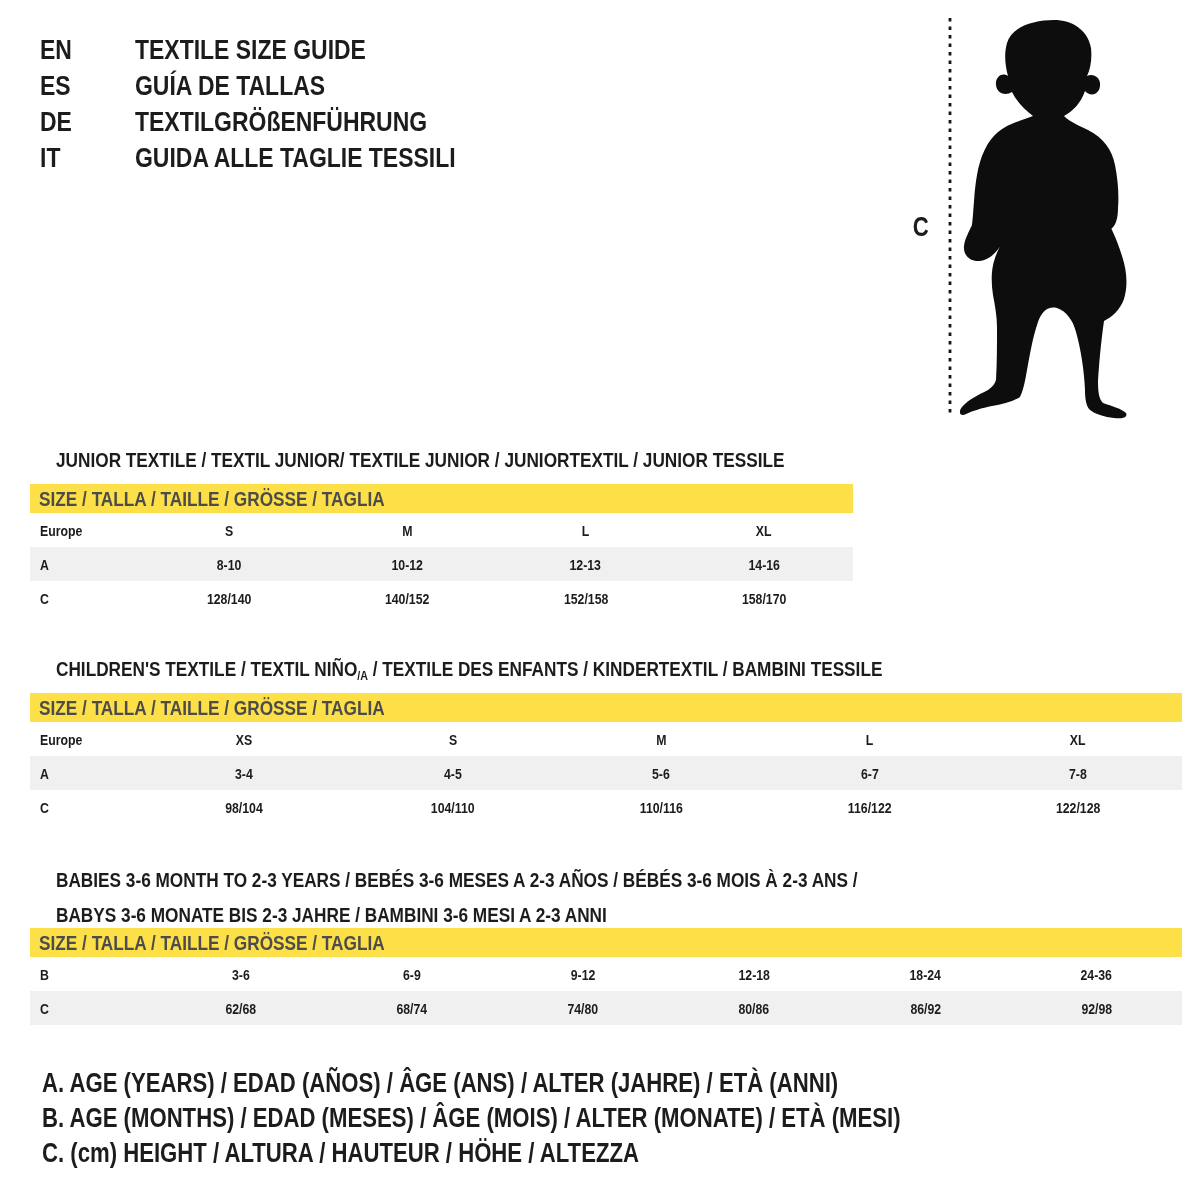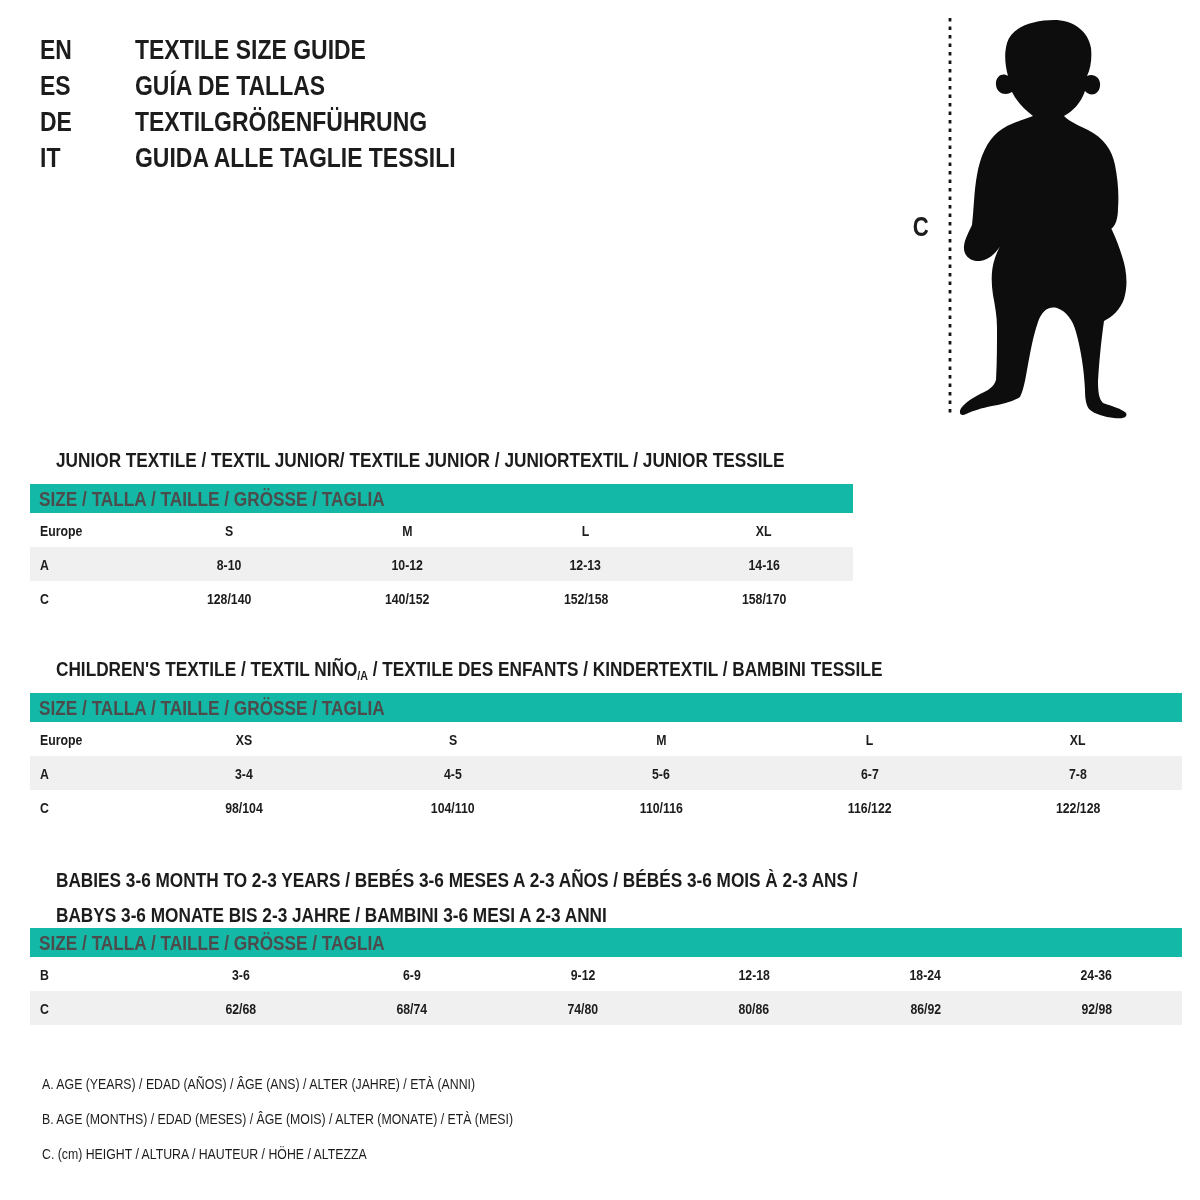--- a/index.html
+++ b/index.html
@@ -25,30 +25,30 @@
   .figure{position:absolute;left:940px;top:10px;width:210px;height:415px;}
   .figure-label{position:absolute;left:906px;top:212px;width:30px;text-align:center;
     font-size:27px;font-weight:bold;}
 
   
   .section-title{position:absolute;margin:16px;font-size:21px;font-weight:bold;line-height:25px;}
   .subscript{font-size:13px;position:relative;top:4px;}
 
   
   .size-table{position:absolute;font-weight:bold;}
-  .thead{height:29px;background:#14b8a6;color:#4c4c4c;display:flex;align-items:center;
+  .thead{height:29px;background:#fde047;color:#4c4c4c;display:flex;align-items:center;
     padding-left:9px;font-size:21px;}
   .trow{display:flex;height:34px;align-items:center;font-size:15px;}
   .trow.alt{background:#f0f0f0;}
   .tcell{flex:1 1 0;text-align:center;min-width:0;}
   .tcell.label{flex:0 0 100px;text-align:left;padding-left:10px;}
   .size-table.babies .tcell.label{flex:0 0 115px;}
 
   
-  .legend{position:absolute;font-size:15px;font-weight:normal;}
+  .legend{position:absolute;font-size:27px;font-weight:bold;}
   .legend-line{height:35px;display:flex;align-items:center;}
 </style>
 </head>
 <body>
 
 <div class="page">
 
   <div class="lang-block">
     <div class="lang-row">
       <span class="lang-code"><span class="cx">EN</span></span>

